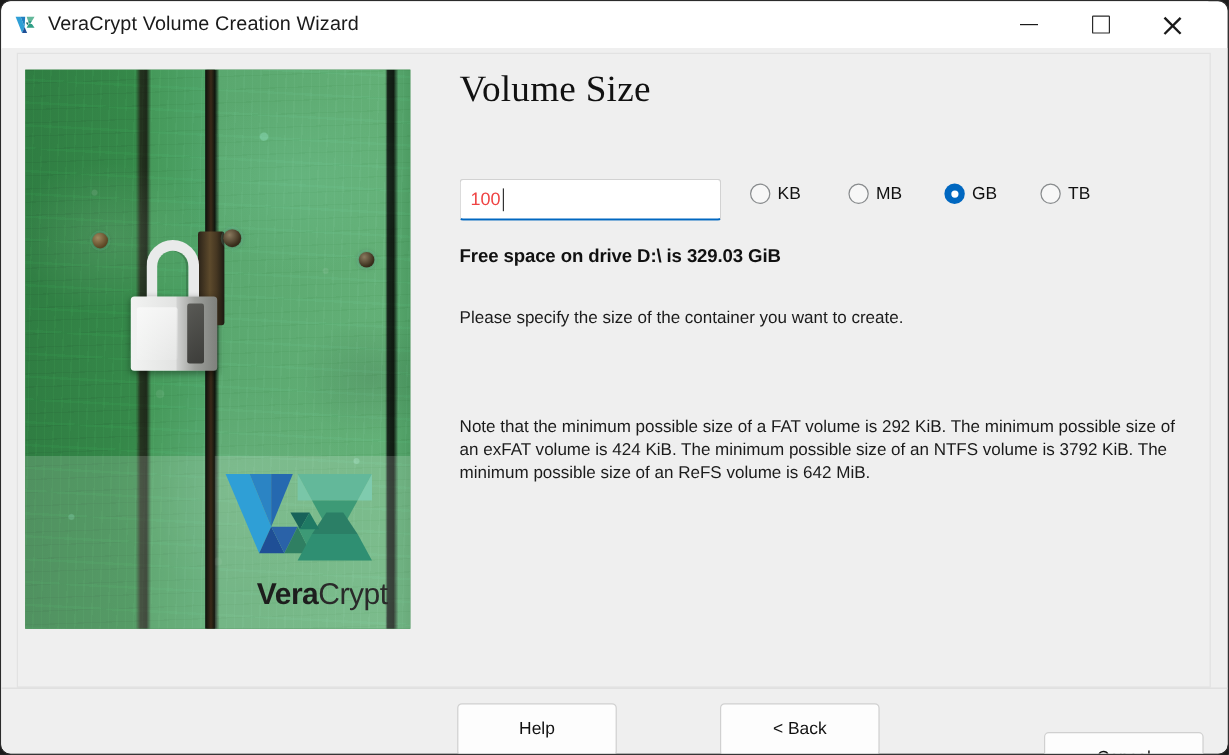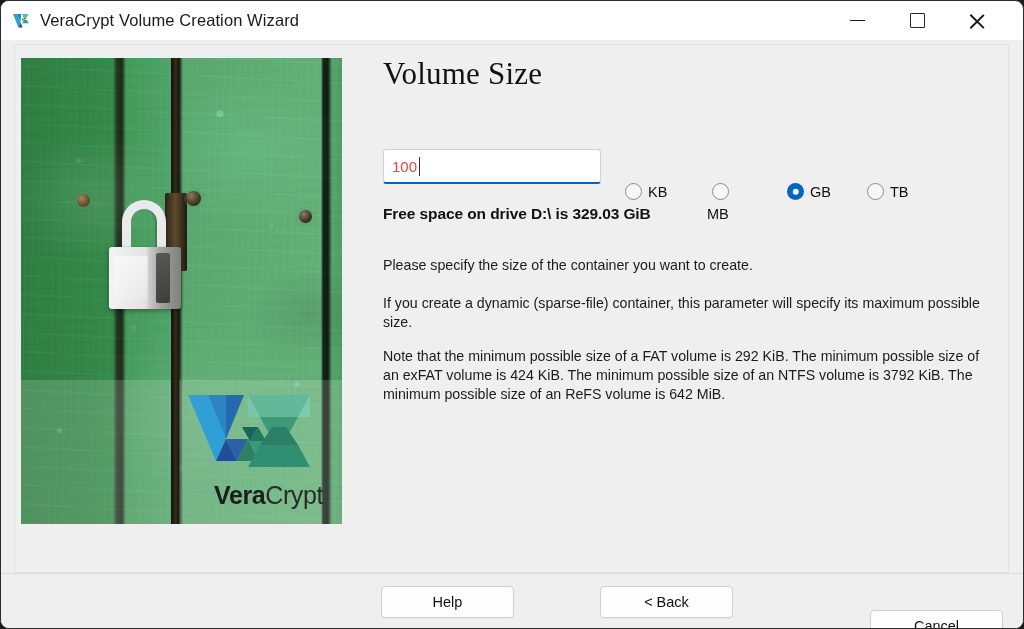--- a/index.html
+++ b/index.html
@@ -290,24 +290,23 @@
     position: absolute;
     left: 242px;
     top: 4px;
     width: 390px;
     height: 30px;
   }
   .radio {
     position: absolute;
     top: 0;
     display: flex;
-    align-items: flex-end;
+    align-items: center;
     gap: 6px;
     cursor: default;
-    margin-top: 30px;
   }
   .radio .dot {
     width: 17px; height: 17px;
     border-radius: 50%;
     border: 1.6px solid #888b8d;
     background: #f7f7f7;
     box-sizing: border-box;
     flex: none;
   }
   .radio.on .dot {
@@ -323,21 +322,21 @@
     background: #ffffff;
     border-radius: 50%;
     transform: translate(-50%,-50%);
   }
   .radio .lbl {
     font-size: 14.5px;
     color: #111;
     font-family: "Liberation Sans", sans-serif;
   }
   .r0 { left: 0; }
-  .r1 { left: 82px; flex-direction: column; }
+  .r1 { left: 82px; }
   .r2 { left: 162px; }
   .r3 { left: 242px; }
 
   .freespace {
     position: absolute;
     left: 12px;
     top: 160px;
     font-size: 15.5px;
     font-weight: 700;
     color: #111111;
@@ -366,21 +365,21 @@
   .buttons {
     position: absolute;
     left: 0; top: 546px;
     width: 1022px;
     height: 42px;
   }
   .btn {
     position: absolute;
     top: 0;
     width: 133px;
-    height: 32px;
+    height: 44px;
     background: #fdfdfd;
     border: 1px solid #d0d0d0;
     border-radius: 4px;
     font-family: "Liberation Sans", sans-serif;
     font-size: 14.5px;
     color: #111111;
     cursor: default;
     box-shadow: 0 1px 0 rgba(0,0,0,.03);
   }
   .btn.default {
@@ -494,21 +493,20 @@
             <label class="radio r3">
               <span class="dot"></span>
               <span class="lbl">TB</span>
             </label>
           </div>
         </div>
 
         <div class="freespace">Free space on drive D:\ is 329.03 GiB</div>
 
         <div class="para p1">Please specify the size of the container you want to create.</div>
-        <div class="para p2">If you create a dynamic (sparse-file) container, this parameter will specify its maximum possible size.</div>
         <div class="para p3">Note that the minimum possible size of a FAT volume is 292 KiB. The minimum possible size of an exFAT volume is 424 KiB. The minimum possible size of an NTFS volume is 3792 KiB. The minimum possible size of an ReFS volume is 642 MiB.</div>
 
       </div>
     </div>
 
     <div class="footer-sep"></div>
     <div class="buttons">
       <button class="btn b-help">Help</button>
       <button class="btn b-back">&lt; Back</button>
       <button class="btn b-cancel">Cancel</button>

